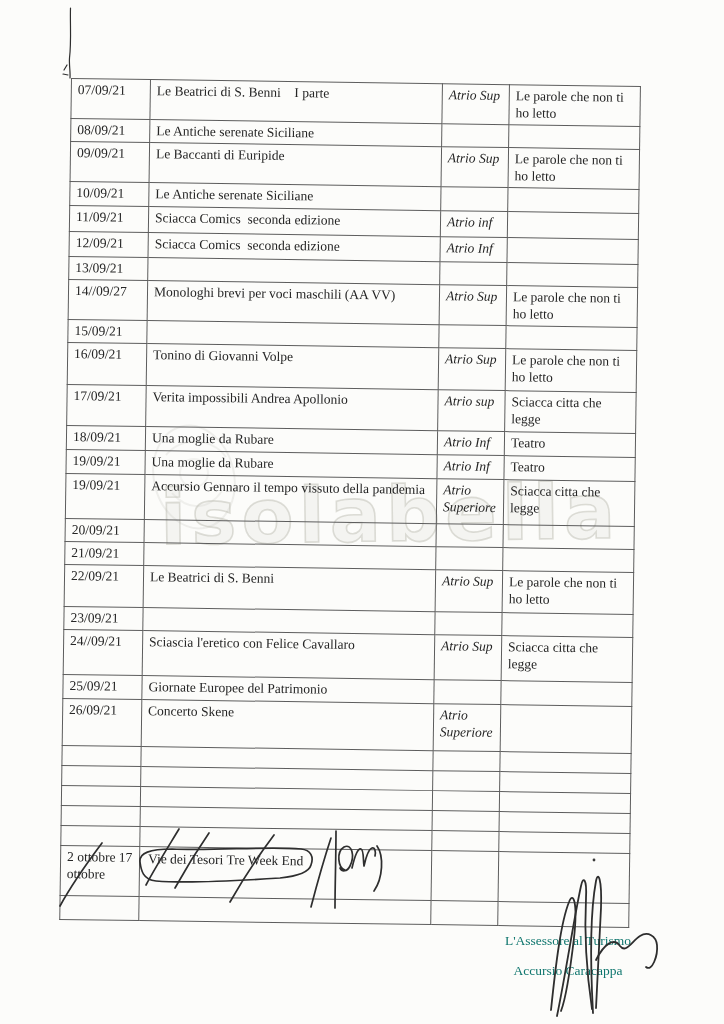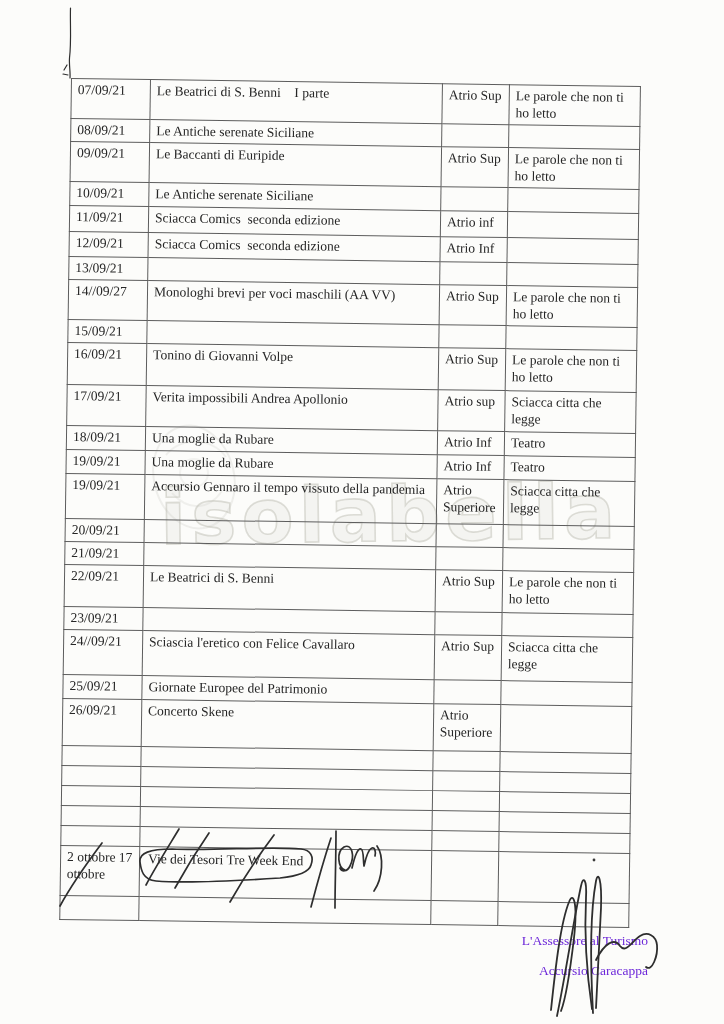--- a/index.html
+++ b/index.html
@@ -33,27 +33,27 @@
   table.scan-table{border-collapse:collapse;table-layout:fixed;width:569px;}
   table.scan-table td{
     border:1px solid #5d5d5d;
     padding:2px 4px 2px 6px;
     font-size:13.5px;line-height:1.28;
     color:#262626;
     vertical-align:top;
     overflow:hidden;
   }
   td.col-event{white-space:pre-wrap;}
-  td.col-venue{padding-left:5px;padding-right:2px;}
+  td.col-venue{padding-left:5px;padding-right:2px;font-style:italic;}
   .boxed{display:inline-block;padding:1px 2px;}
 
   
   .footer{
     position:absolute;left:488px;top:933px;width:160px;z-index:1;
-    font-size:13.5px;color:#6d28d9;text-align:right;line-height:1.2;
+    font-size:13.5px;color:#0f766e;text-align:center;line-height:1.2;
   }
   .footer .signer-name{margin-top:14px;}
 
   
   svg.overlay{position:absolute;inset:0;z-index:3;pointer-events:none;}
   svg.overlay path{fill:none;stroke:#2e2e2e;stroke-linecap:round;stroke-linejoin:round;}
   .pen{stroke-width:1.7px;}
   .pen-thin{stroke-width:1.2px;stroke:#4a4a4a;}
   .sig{stroke-width:1.8px;stroke:#333;}
 </style>

